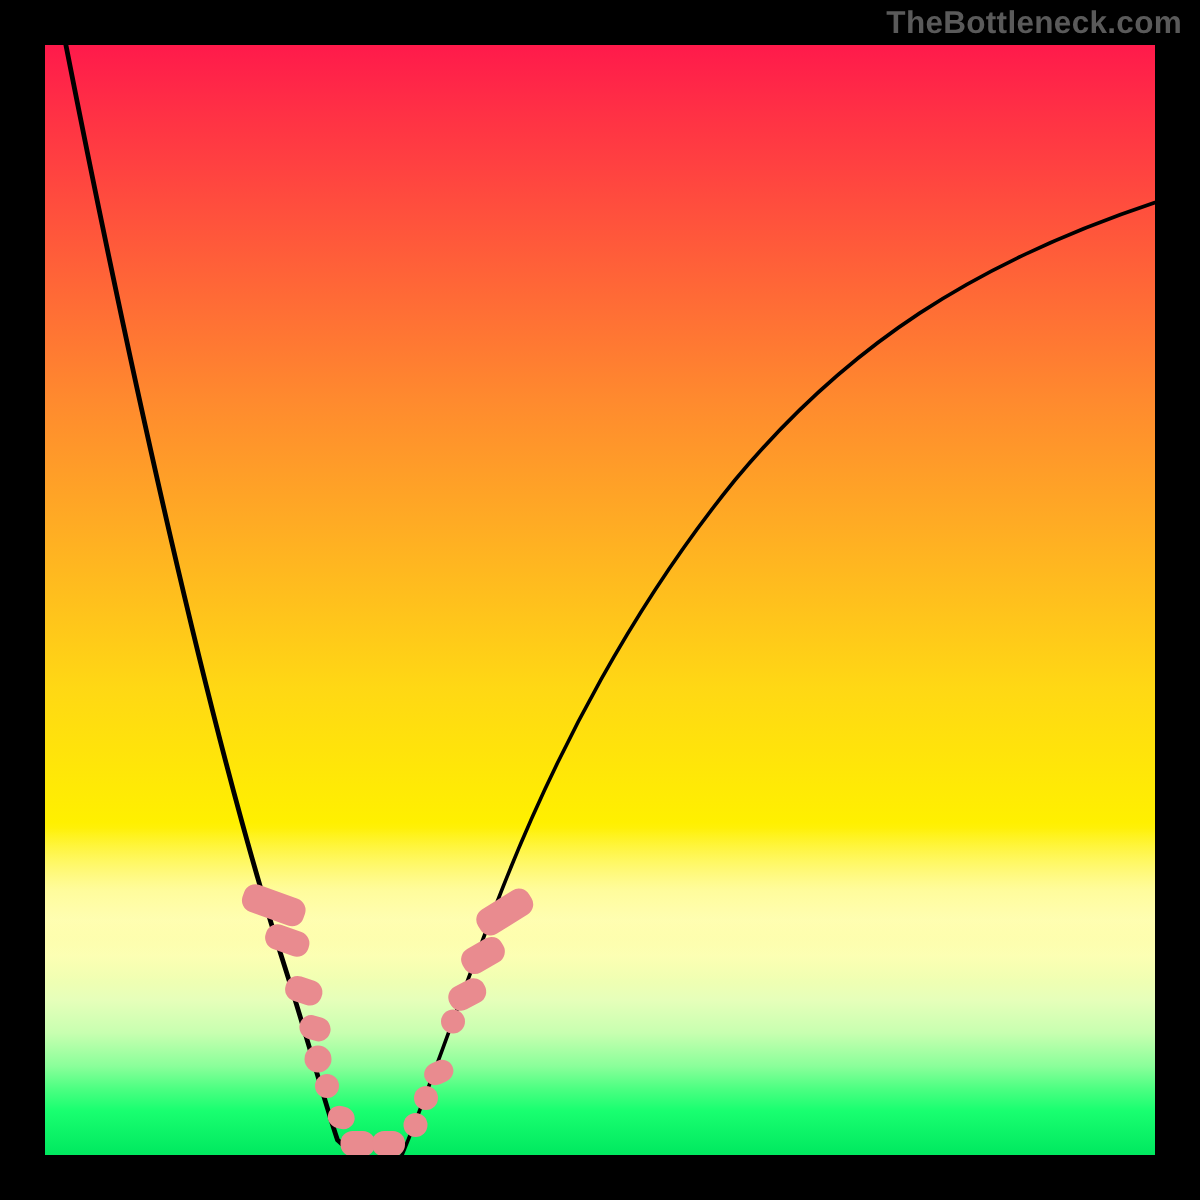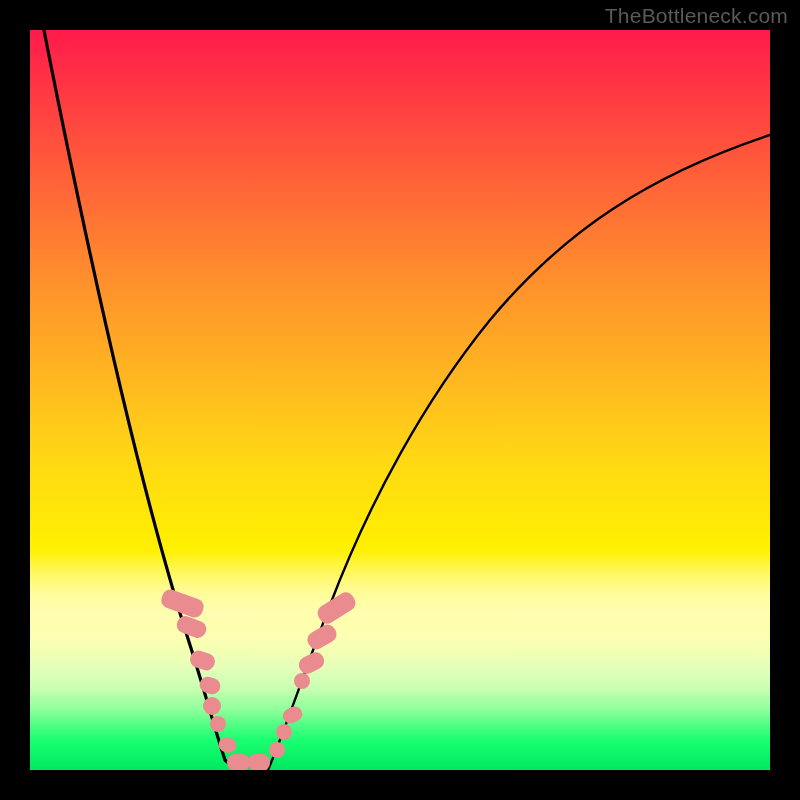--- a/index.html
+++ b/index.html
@@ -59,21 +59,21 @@
       rgba(255,255,210,0.6) 60%,
       rgba(255,255,255,0) 100%
     );
   }
   .watermark {
     position: absolute;
     top: 4px;
     right: 12px;
     font-family: Arial, Helvetica, sans-serif;
     font-size: 21px;
-    font-weight: 400;
+    font-weight: 700;
     color: #5a5a5a;
     letter-spacing: 0.2px;
   }
   svg.curve {
     position: absolute;
     inset: 0;
   }
 </style>
 </head>
 <body>

